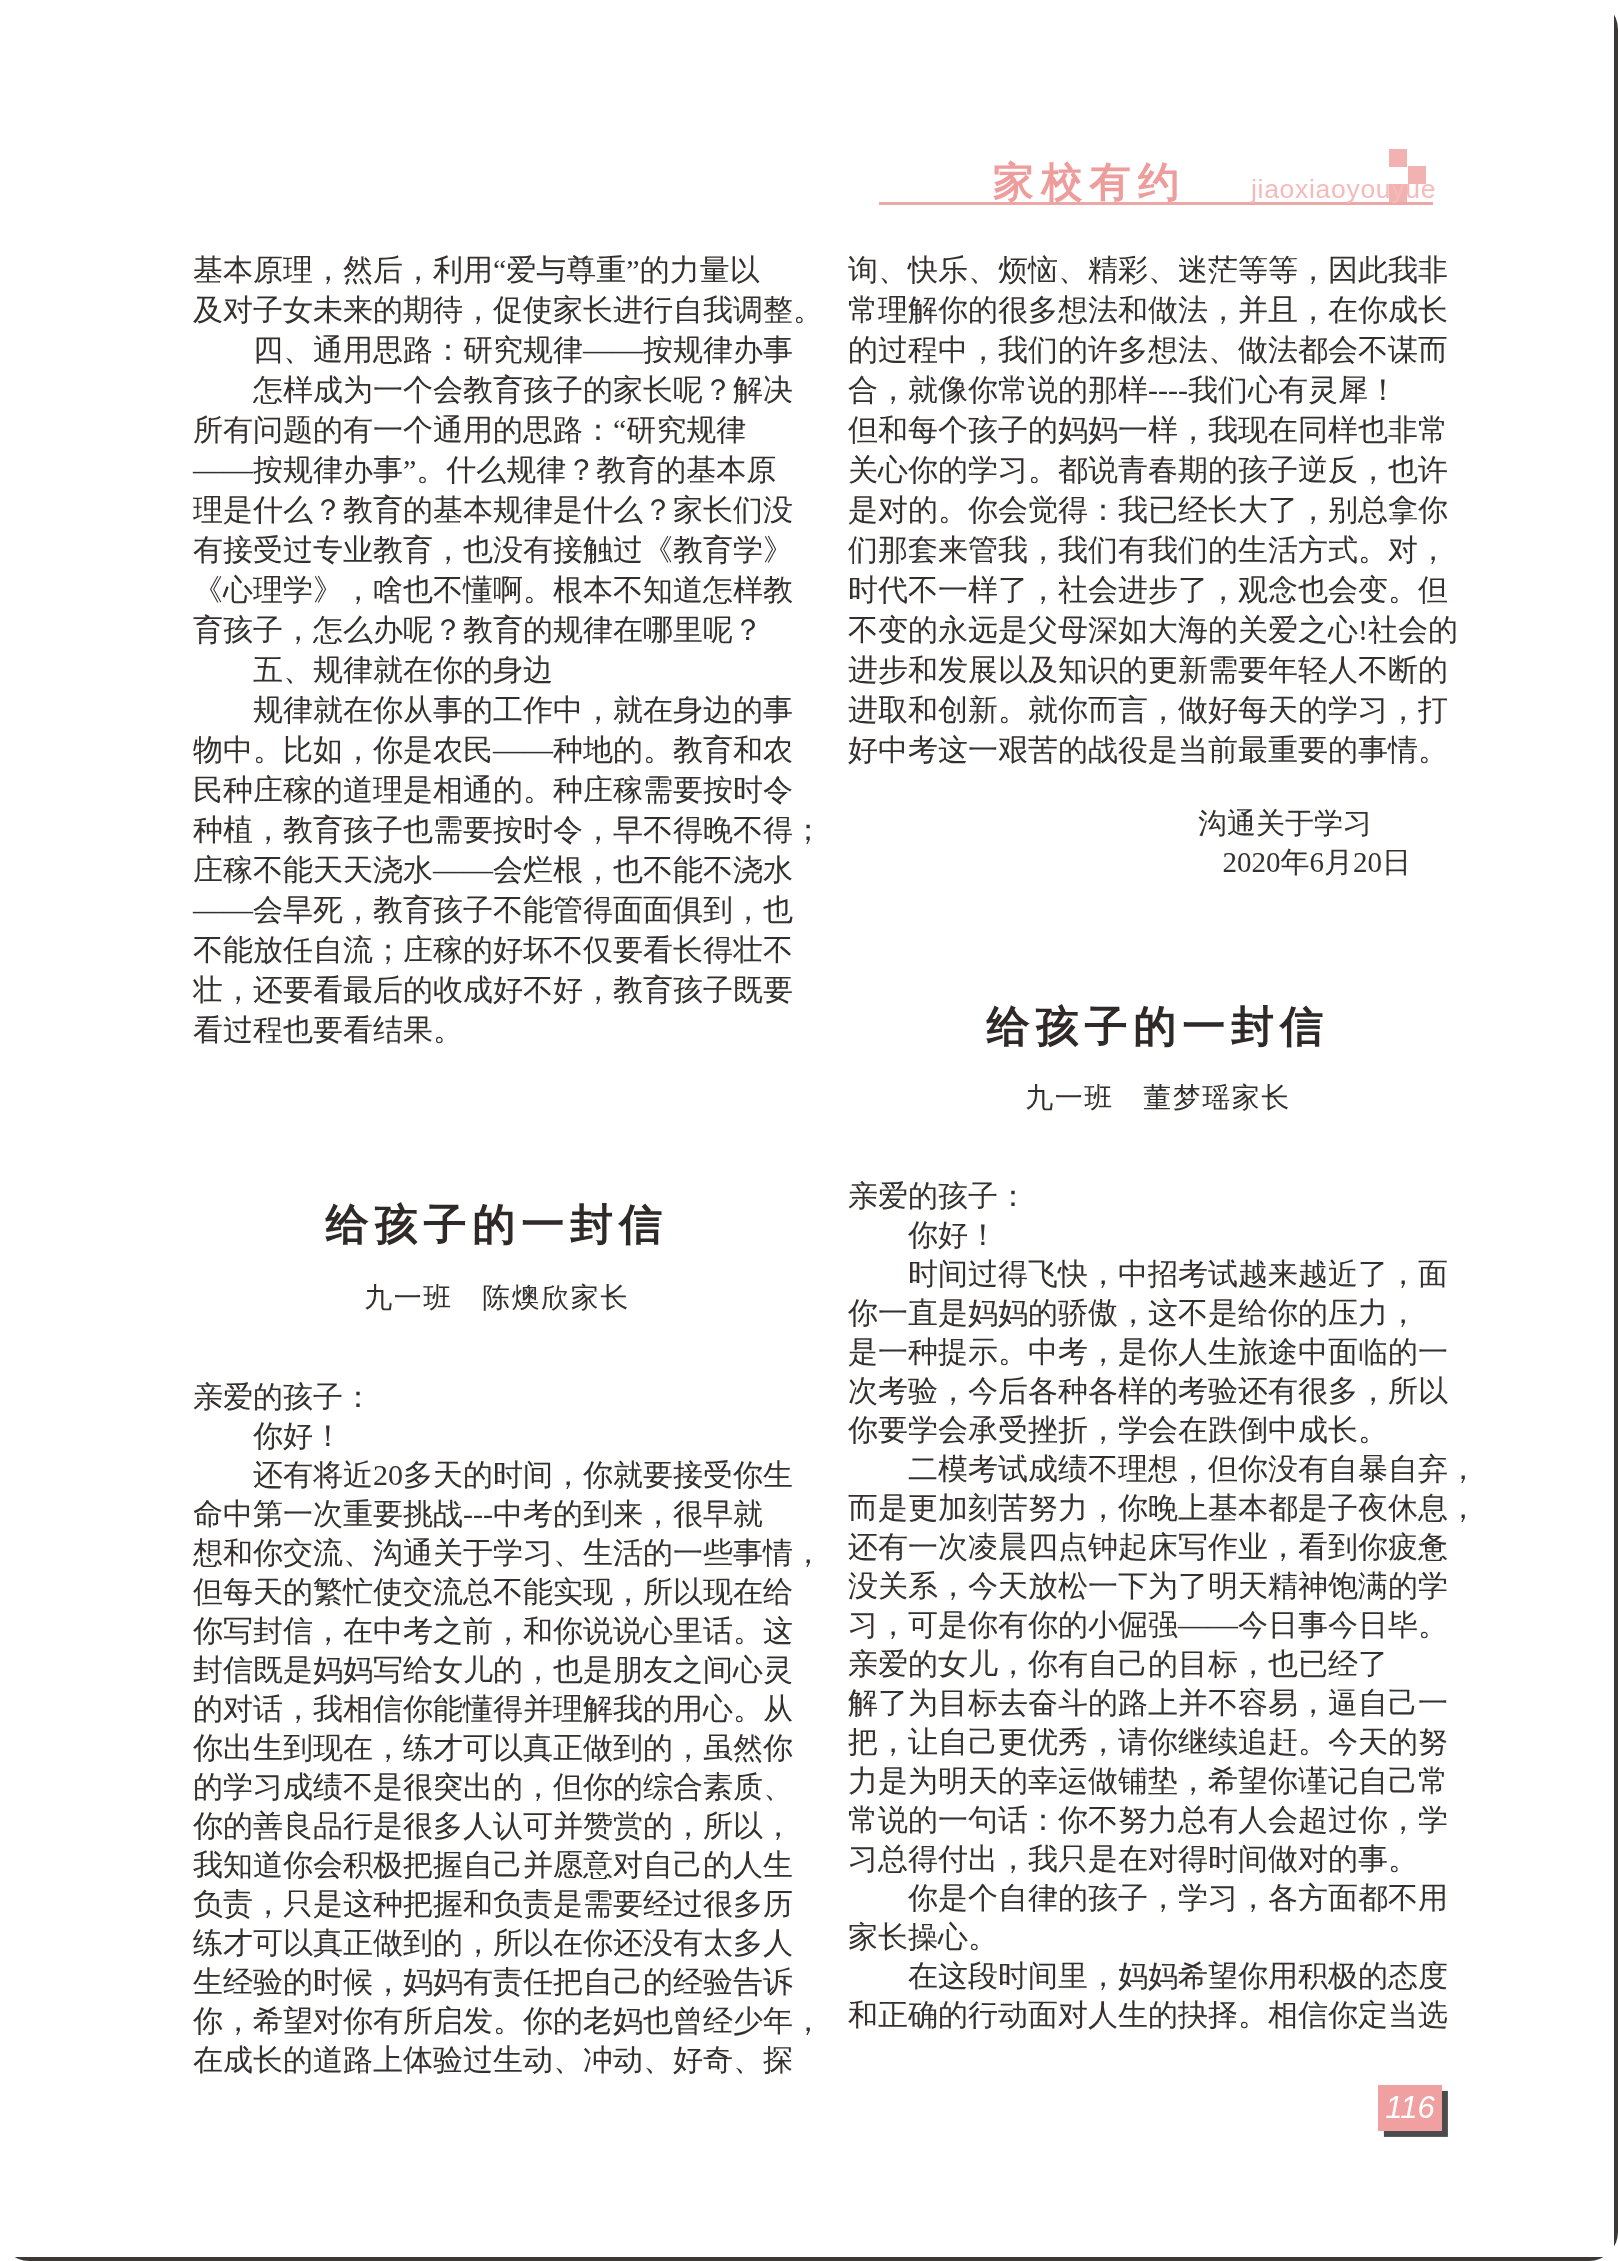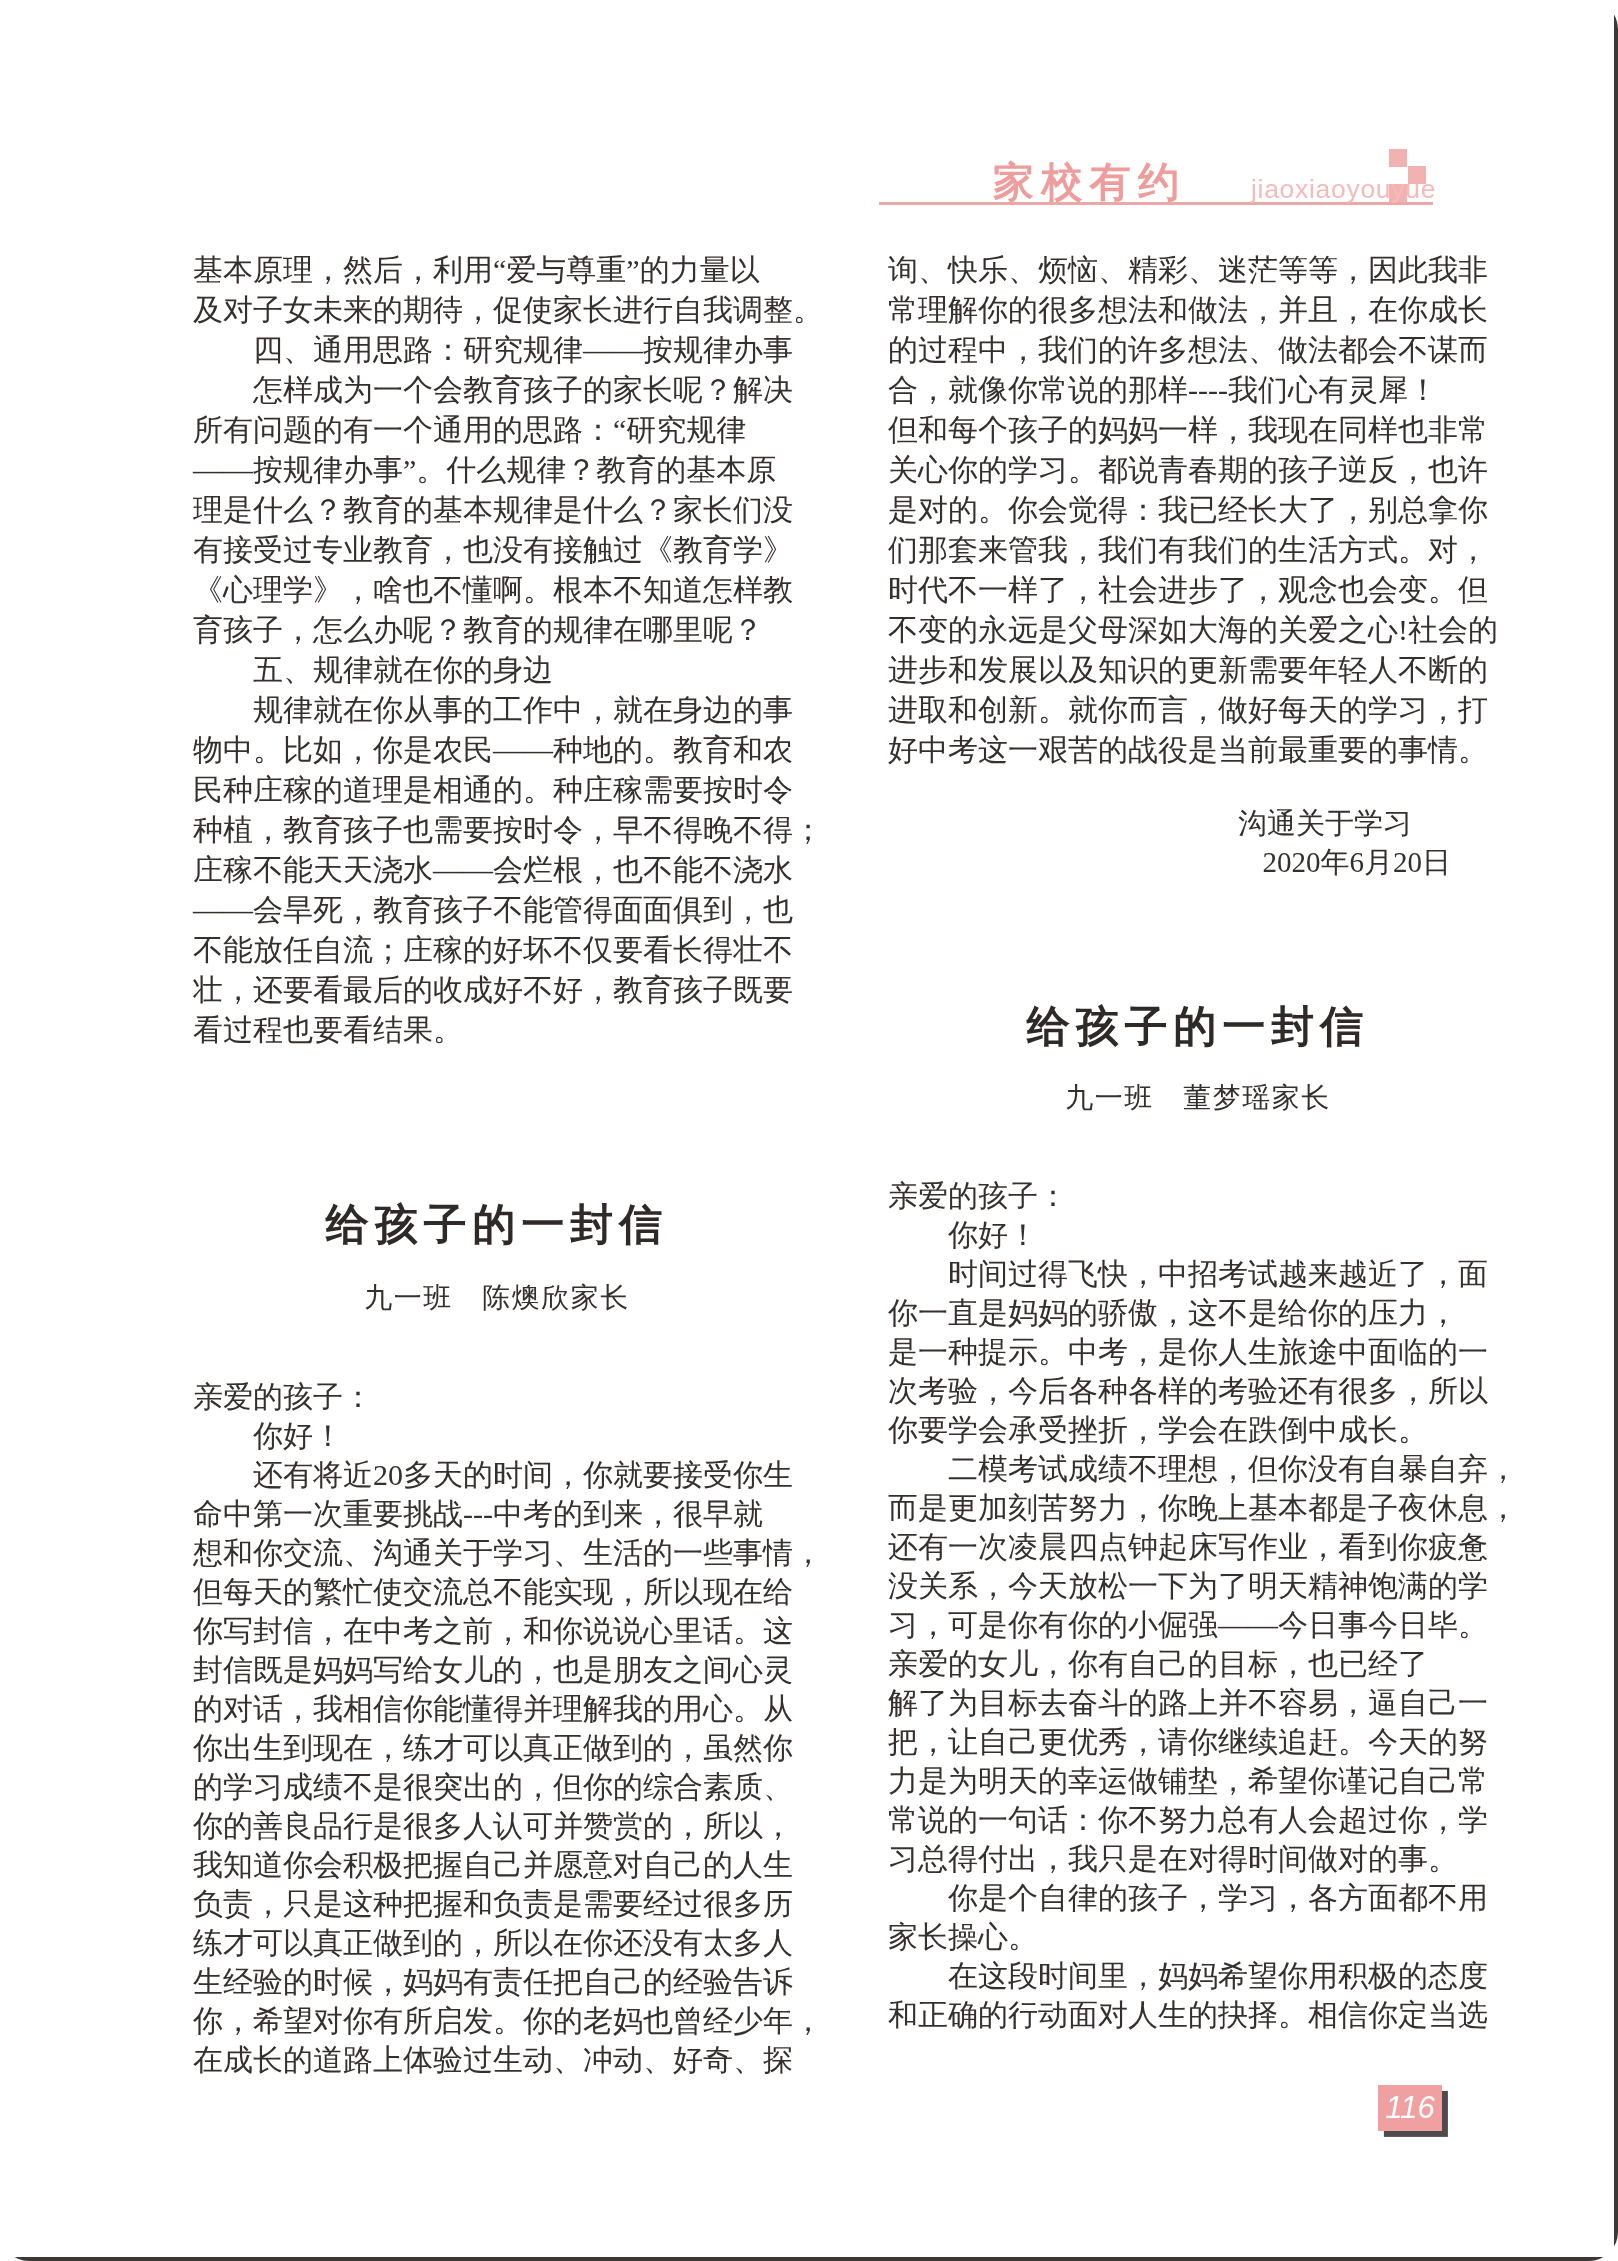--- a/index.html
+++ b/index.html
@@ -35,21 +35,21 @@
 
   
   .tblock { position:absolute; font-size:30px; }
   .tblock .line { white-space:pre; }
 
   .lh55 { line-height:40px; }
   .lh53 { line-height:39px; }
   .lh535 { line-height:39px; }
 
   .col-l { left:193px;  width:608px; }
-  .col-r { left:888px; width:620px; }
+  .col-r { left:848px; width:620px; }
 
   .art-title {
     position:absolute; text-align:center;
     font-size:43px; font-weight:bold; letter-spacing:5.9px;
     white-space:pre; color:#2f2a28;
   }
   .byline {
     position:absolute; text-align:center;
     font-size:28px; letter-spacing:1.5px; white-space:pre; color:#35302e;
   }

